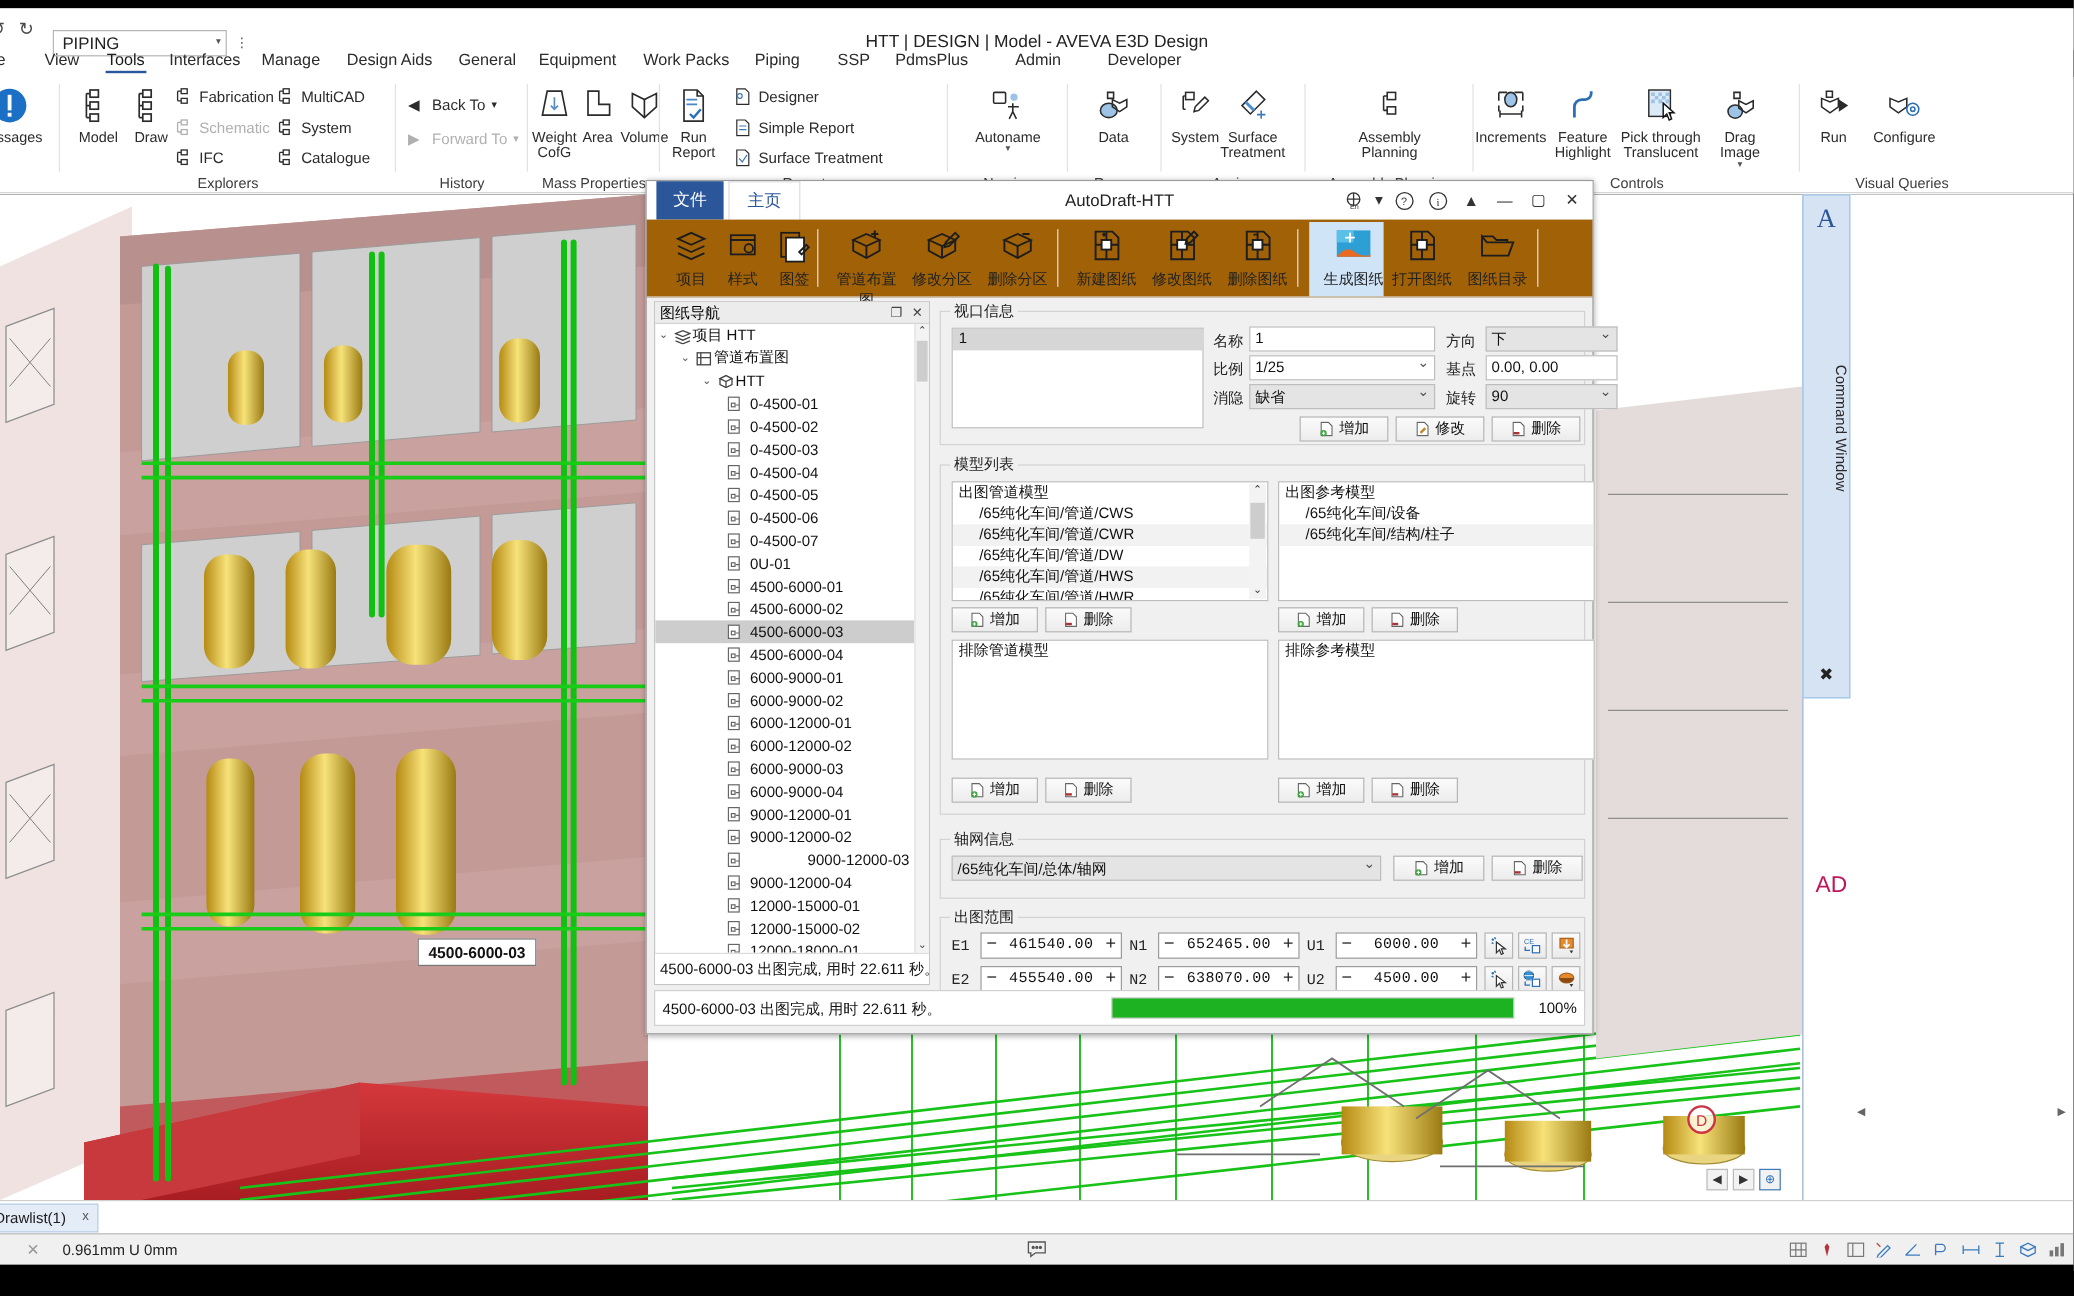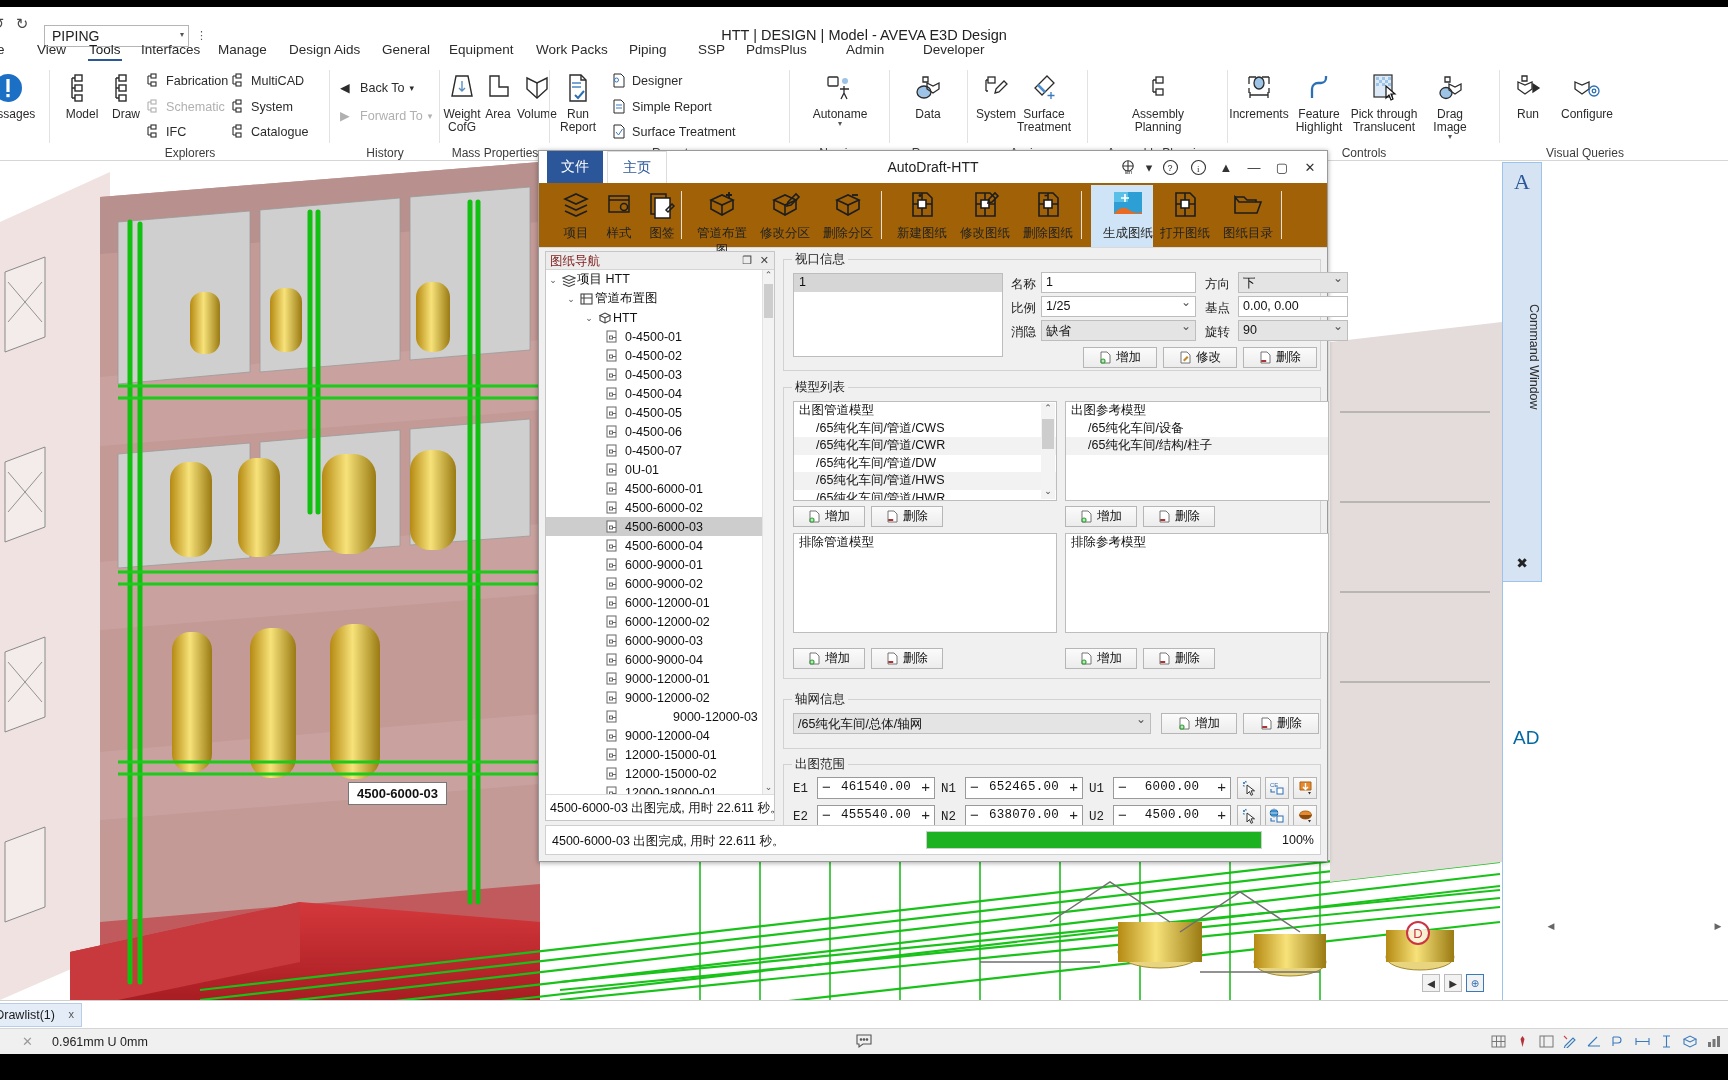--- a/index.html
+++ b/index.html
@@ -46,21 +46,21 @@
   .viewport { position:absolute; left:0; top:162px; width:1502px; height:838px; overflow:hidden; background:#cfc9c4; }
   .vp-svg { position:absolute; left:0; top:0; }
 
   
   .right-panel { position:absolute; left:1502px; top:162px; width:226px; height:838px; background:#fff; border-left:1px solid #9ec3e8; }
   .cmdwin-tab { position:absolute; left:-1px; top:0px; width:40px; height:420px; background:#d6e3f3; border:1px solid #9ec3e8; }
   .cmdwin-tab .aicon { position:absolute; left:0; right:0; top:6px; text-align:center; font-size:22px; color:#2b579a; font-family:"Liberation Serif",serif; }
   .cmdwin-tab .vtext { position:absolute; left:0; right:0; top:44px; text-align:center; font-size:12.5px; color:#2b2b2b;
      writing-mode:vertical-rl; height:300px; margin:0 auto; }
   .cmdwin-tab .xclose { position:absolute; left:0; right:0; bottom:10px; text-align:center; font-size:14px; font-weight:bold; color:#222; }
-  .ad-text { position:absolute; left:10px; top:565px; font-size:19px; color:#0369a1; }
+  .ad-text { position:absolute; left:10px; top:565px; font-size:19px; color:#be185d; }
   .rp-hscroll { position:absolute; left:42px; right:4px; bottom:68px; height:12px; }
   .rp-hscroll .arrow { position:absolute; top:0; width:12px; height:12px; font-size:9px; color:#666; text-align:center; line-height:12px;}
 
   
   .dlg { position:absolute; left:538px; top:150px; width:790px; height:712px; background:#f0f0f0;
          border:1px solid #9a9a9a; box-shadow:0 1px 5px rgba(0,0,0,.35); }
   .dlg-title { position:relative; height:32px; background:#fff; }
   .dlg-tab { position:absolute; top:0; height:32px; display:flex; align-items:center; justify-content:center; font-size:14px; }
   .dlg-tab.file { left:8px; width:56px; background:#2b579a; color:#fff; }
   .dlg-tab.home { left:68px; width:60px; background:#fff; color:#2b579a; border:1px solid #dcdcdc; border-bottom:none; }
@@ -70,21 +70,21 @@
   .dlg-ribbon { position:relative; height:65px; background:#a16207; border-bottom:1px solid #d9d9d9; }
   .dbtn { position:absolute; top:2px; width:62px; height:62px; text-align:center; }
   .dbtn.sel { background:#cfe4f7;padding-left:12px; }
   .dbtn .ic { height:40px; display:flex; align-items:center; justify-content:center; }
   .dbtn .lb { font-size:12.5px; color:#222; }
   .dsep { position:absolute; top:8px; height:48px; width:1px; background:#e0e0e0; }
 
   
   .navpanel { position:absolute; left:6px; top:100px; width:230px; height:570px; background:#fff; border:1px solid #c6c6c6; }
   .nav-head { height:18px; background:#ececec; border-bottom:1px solid #d4d4d4; position:relative; }
-  .nav-head .t { position:absolute; left:4px; top:1px; font-size:12.5px; color:#7f1d1d; }
+  .nav-head .t { position:absolute; left:4px; top:1px; font-size:12.5px; color:#000000; }
   .nav-head .b { position:absolute; top:2px; font-size:11px; color:#444; }
   .nav-body { position:absolute; left:0; right:12px; top:18px; bottom:26px; overflow:hidden; }
   .trow { height:19px; display:flex; align-items:center; font-size:12.5px; color:#111; white-space:nowrap; }
   .trow.sel { background:#cdcdcd; }
   .tw { width:14px; text-align:center; font-size:9px; color:#555; }
   .tico { width:17px; display:flex; align-items:center; justify-content:center; }
   .nav-vscroll { position:absolute; right:0; top:18px; bottom:26px; width:12px; background:#f3f3f3; border-left:1px solid #e2e2e2; }
   .nav-vscroll .ar { position:absolute; left:0; right:0; height:12px; font-size:9px; text-align:center; color:#555; }
   .nav-vscroll .thumb { position:absolute; left:1px; right:1px; top:14px; height:34px; background:#cdcdcd; }
   .nav-status { position:absolute; left:0; right:0; bottom:0; height:26px; background:#fff; border-top:1px solid #ddd;

